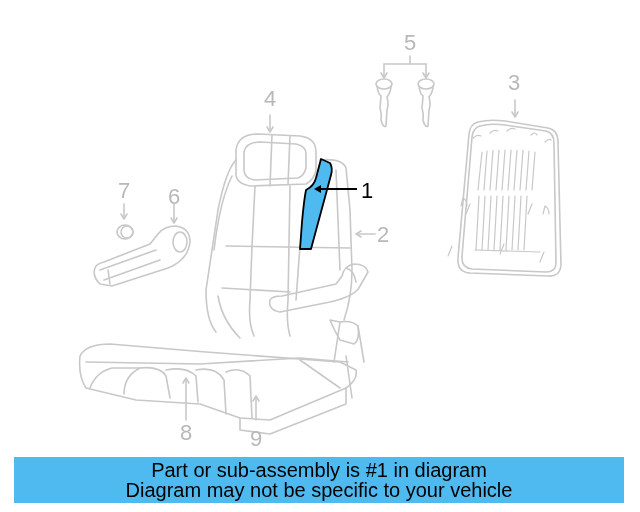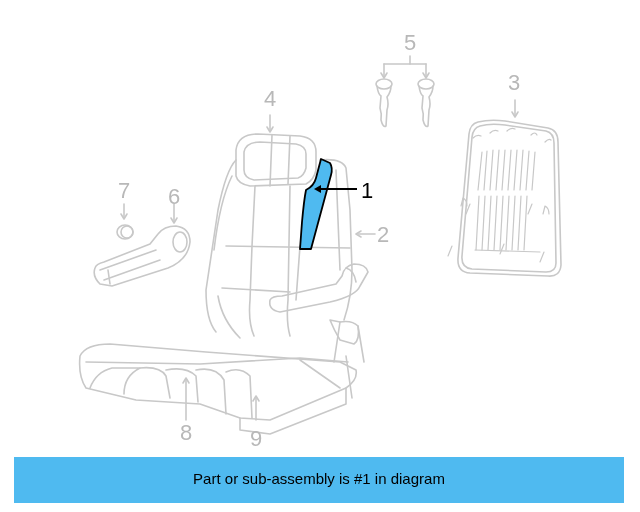--- a/index.html
+++ b/index.html
@@ -3,22 +3,22 @@
   <meta charset="utf-8">
   <style>
     html, body { margin: 0; padding: 0; background: #ffffff; }
     body { width: 640px; height: 512px; position: relative; overflow: hidden; font-family: "Liberation Sans", sans-serif; }
     .diagram { position: absolute; left: 0; top: 0; width: 640px; height: 455px; }
     .callout { position: absolute; font-family: "Liberation Sans", sans-serif; font-size: 22px; color: #b8b8b8; line-height: 1; }
     .callout.active { color: #000000; }
     .banner {
       position: absolute; left: 14px; top: 457px; width: 610px; height: 46px;
       background: #4fbaf0; color: #000; text-align: center;
-      font-family: "Liberation Sans", sans-serif; font-size: 15px; line-height: 20px;
-      padding-top: 12px; box-sizing: border-box;
+      font-family: "Liberation Sans", sans-serif; font-size: 20px; line-height: 20px;
+      padding-top: 3px; box-sizing: border-box;
     }
     .banner div { white-space: nowrap; }
   </style>
 </head>
 <body>
 
 <div class="diagram">
   <svg width="640" height="455" viewBox="0 0 640 455" xmlns="http://www.w3.org/2000/svg">
     <g fill="none" stroke="#c8c8c8" stroke-width="1.6" stroke-linecap="round" stroke-linejoin="round">
 
@@ -147,13 +147,14 @@
   <div class="callout" style="left:264px; top:88px;">4</div>
   <div class="callout" style="left:404px; top:32px;">5</div>
   <div class="callout" style="left:168px; top:186px;">6</div>
   <div class="callout" style="left:118px; top:180px;">7</div>
   <div class="callout" style="left:180px; top:422px;">8</div>
   <div class="callout" style="left:250px; top:428px;">9</div>
 </div>
 
 <div class="banner">
   <div>Part or sub-assembly is #1 in diagram</div>
+  <div>Diagram may not be specific to your vehicle</div>
 </div>
 
 </body></html>

